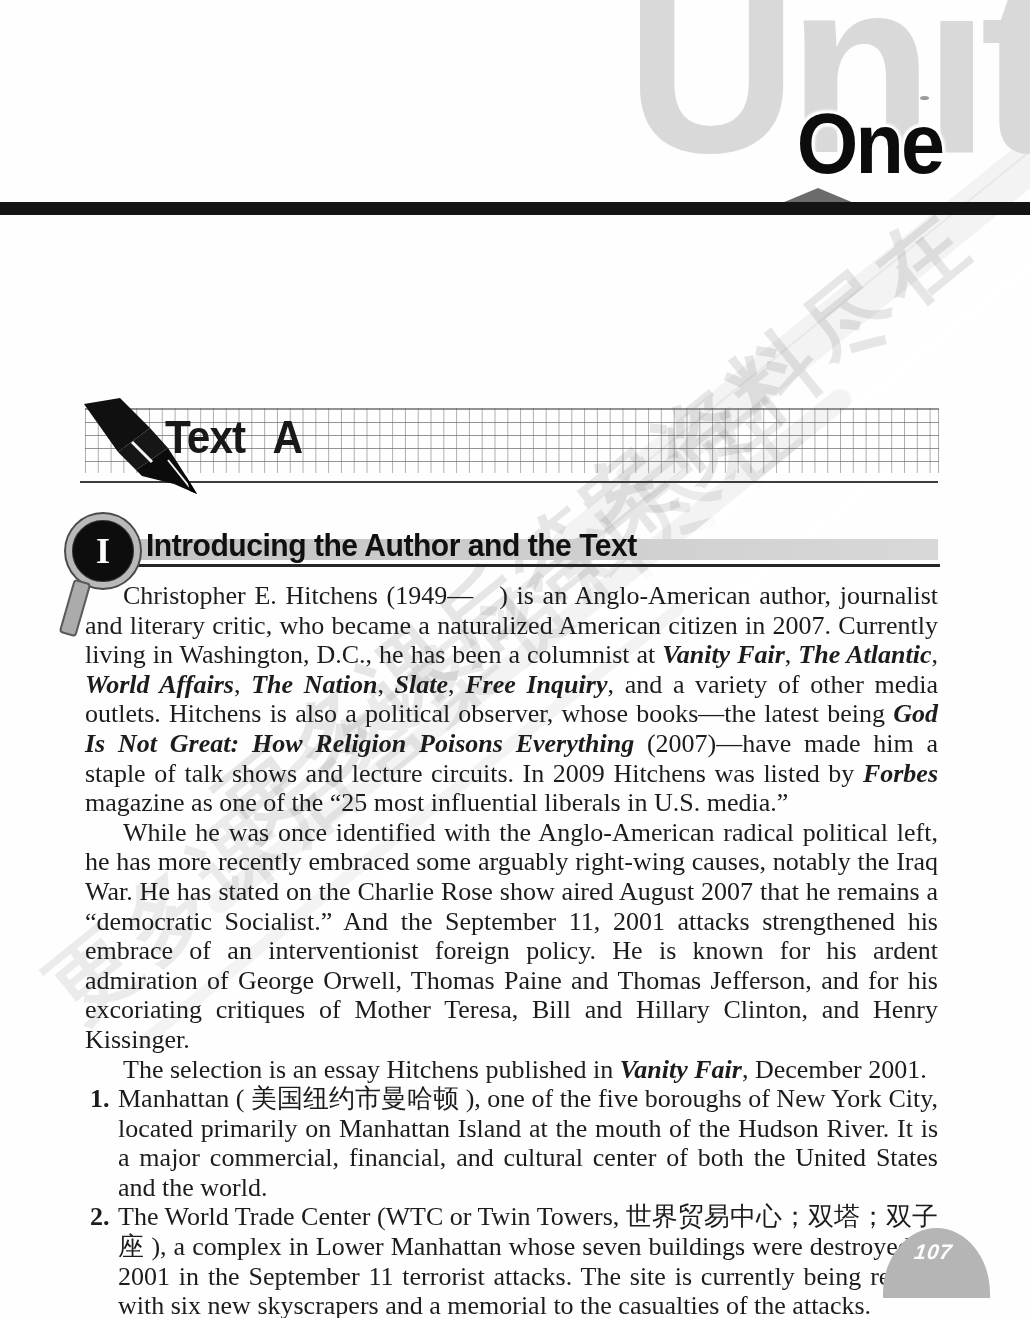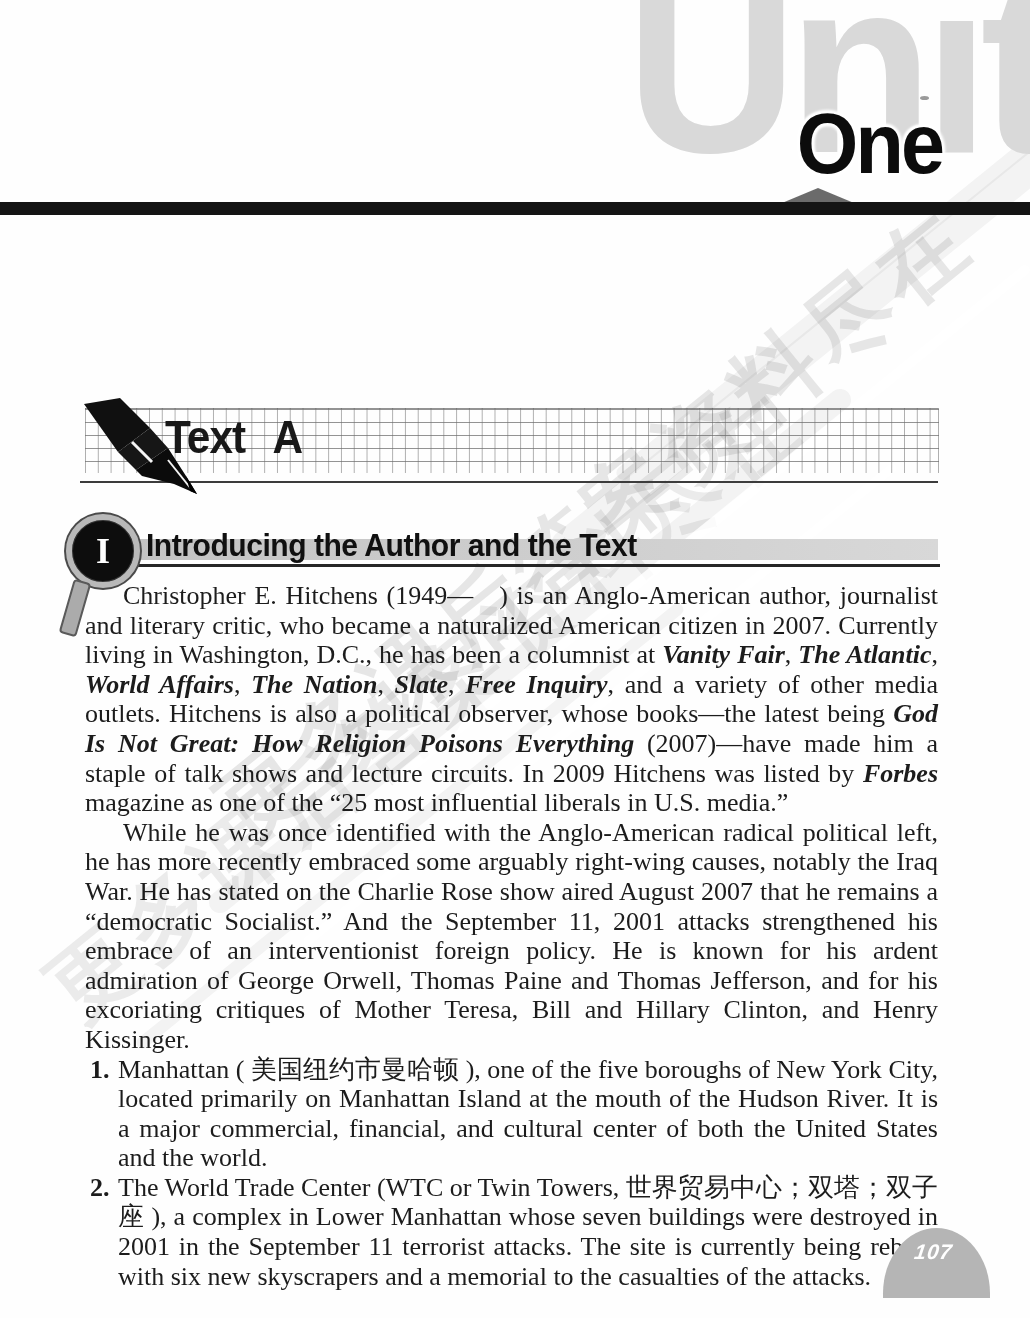--- a/index.html
+++ b/index.html
@@ -148,20 +148,21 @@
     <div class="mag-circle">
       <span class="mag-i">I</span>
     </div>
     <div class="mag-handle"></div>
   </div>
   <div class="section-title">Introducing the Author and the Text</div>
 
   <div class="article">
       <p class="para"><span>Christopher E. Hitchens (1949— ) is an Anglo-American author, journalist and literary critic, who became a naturalized American citizen in 2007. Currently living in Washington, D.C., he has been a columnist at </span><span class="bi">Vanity Fair</span><span>, </span><span class="bi">The Atlantic</span><span>, </span><span class="bi">World Affairs</span><span>, </span><span class="bi">The Nation</span><span>, </span><span class="bi">Slate</span><span>, </span><span class="bi">Free Inquiry</span><span>, and a variety of other media outlets. Hitchens is also a political observer, whose books—the latest being </span><span class="bi">God Is Not Great: How Religion Poisons Everything</span><span> (2007)—have made him a staple of talk shows and lecture circuits. In 2009 Hitchens was listed by </span><span class="bi">Forbes</span><span> magazine as one of the “25 most influential liberals in U.S. media.”</span></p>
       <p class="para"><span>While he was once identified with the Anglo-American radical political left, he has more recently embraced some arguably right-wing causes, notably the Iraq War. He has stated on the Charlie Rose show aired August 2007 that he remains a “democratic Socialist.” And the September 11, 2001 attacks strengthened his embrace of an interventionist foreign policy. He is known for his ardent admiration of George Orwell, Thomas Paine and Thomas Jefferson, and for his excoriating critiques of Mother Teresa, Bill and Hillary Clinton, and Henry Kissinger.</span></p>
+      <p class="para"><span>The selection is an essay Hitchens published in </span><span class="bi">Vanity Fair</span><span>, December 2001.</span></p>
       <p class="note"><span class="note-num">1.</span><span>Manhattan ( 美国纽约市曼哈顿 ), one of the five boroughs of New York City, located primarily on Manhattan Island at the mouth of the Hudson River. It is a major commercial, financial, and cultural center of both the United States and the world.</span></p>
       <p class="note"><span class="note-num">2.</span><span>The World Trade Center (WTC or Twin Towers, 世界贸易中心；双塔；双子座 ), a complex in Lower Manhattan whose seven buildings were destroyed in 2001 in the September 11 terrorist attacks. The site is currently being rebuilt with six new skyscrapers and a memorial to the casualties of the attacks.</span></p>
     </div>
 
   <div class="page-dome">
     <div class="page-num">107</div>
   </div>
 
 </div>
 

